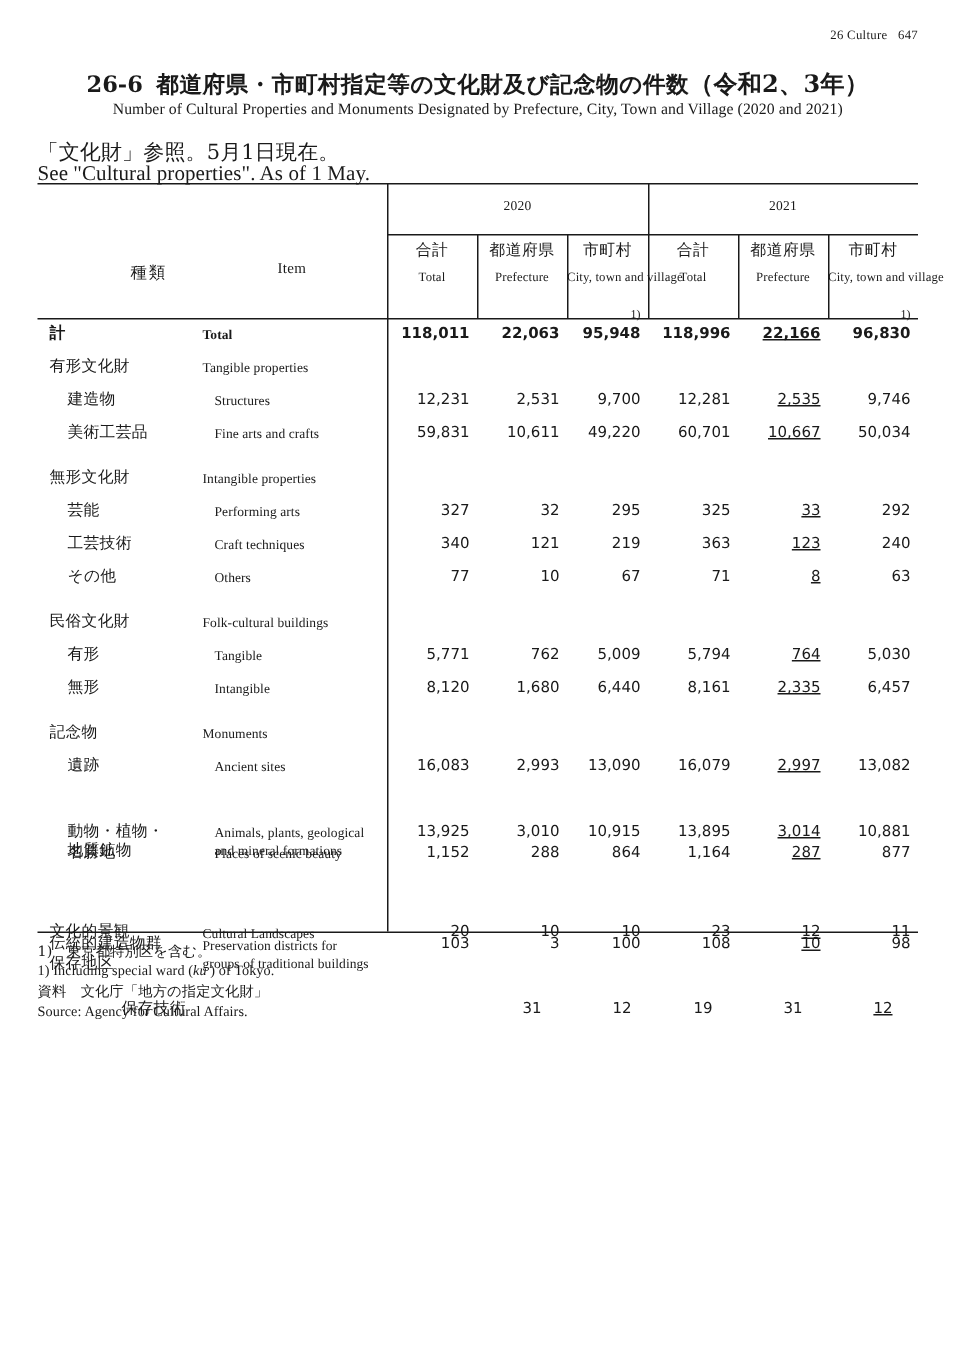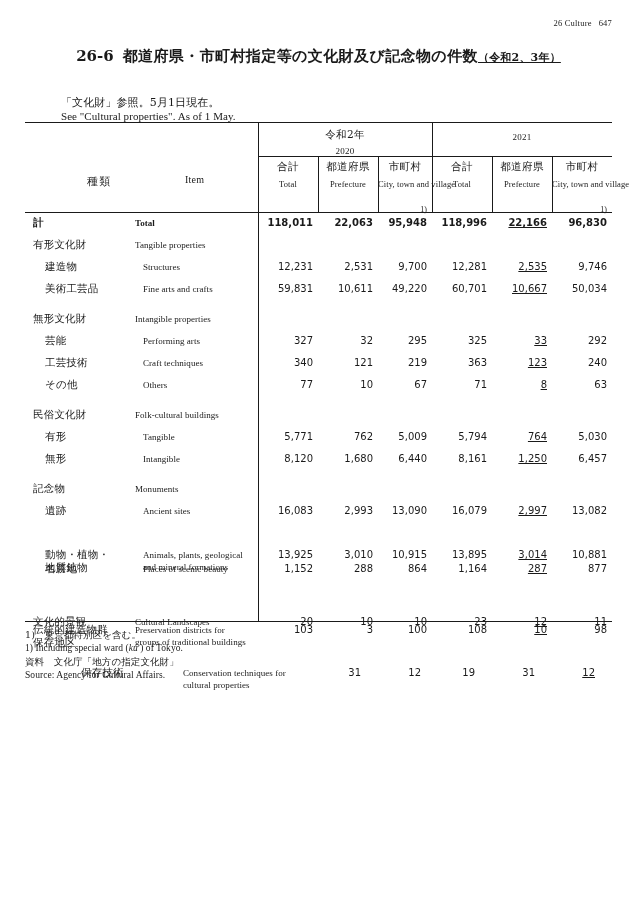--- a/index.html
+++ b/index.html
@@ -49,43 +49,41 @@
     font-weight: bold;
     letter-spacing: 0px;
   }
   .title-ja .t-gap { display: inline-block; width: 9px; }
   .title-ja .t-main {
     font-size: 15px;
     font-weight: bold;
     letter-spacing: 0.4px;
   }
   .title-ja .t-paren {
-    font-size: 11px;
+    font-size: 16px;
     font-weight: bold;
     letter-spacing: 0.2px;
-    text-decoration: underline;
   }
   .title-en {
     position: absolute;
     left: 0; right: 0;
     top: 68px;
     text-align: center;
     white-space: nowrap;
     font-size: 10.5px;
     letter-spacing: 0.05px;
   }
 
   
   .headnote {
     position: absolute;
     left: 25px;
     top: 96px;
-    font-size: 11px;
+    font-size: 14px;
     line-height: 13.5px;
-    margin-left: 36px;
   }
   .headnote .hn-ja {
     font-family: "DejaVu Serif", "Liberation Serif", serif;
     letter-spacing: 0.1px;
   }
   .headnote .hn-en { letter-spacing: 0.05px; }
 
   
   .tbl {
     position: absolute;
@@ -268,20 +266,21 @@
 
 <div class="page">
 
   <div class="runhead">
     <span>26 Culture</span><span class="rh-sep"></span><span>647</span>
   </div>
 
   <div class="title-ja">
     <span class="t-num">26-6</span><span class="t-gap"></span><span class="t-main">都道府県・市町村指定等の文化財及び記念物の件数</span><span class="t-paren">（令和2、3年）</span>
   </div>
+  <div class="title-en">Number of Cultural Properties and Monuments Designated by Prefecture, City, Town and Village (2020 and 2021)</div>
 
   <div class="headnote">
     <div class="hn-ja">「文化財」参照。5月1日現在。</div>
     <div class="hn-en">See "Cultural properties". As of 1 May.</div>
   </div>
 
   <div class="tbl">
 
     <div class="rule rule-top"></div>
     <div class="rule-hdr1-left"></div>
@@ -292,21 +291,20 @@
     <div class="vline v-year"></div>
     <div class="vline v-h v-h2"></div>
     <div class="vline v-h v-h3"></div>
     <div class="vline v-h v-h5"></div>
     <div class="vline v-h v-h6"></div>
 
     <div class="hd-type">種類</div>
     <div class="hd-item">Item</div>
 
     <div class="yr yr-2020">
-      <span class="yr-ja">令和2年</span>
       <span class="yr-en">2020</span>
     </div>
     <div class="yr yr-2021">
       <span class="yr-en">2021</span>
     </div>
 
     <div class="colhd c1">
       <span class="ch-ja">合計</span>
       <span class="ch-en">Total</span>
     </div>
@@ -436,21 +434,21 @@
           <div class="num n5">764</div>
           <div class="num n6">5,030</div>
         </div>
         <div class="row lvl1" style="top: 236px;">
           <div class="lbl-ja">無形</div>
           <div class="lbl-en">Intangible</div>
           <div class="num n1">8,120</div>
           <div class="num n2">1,680</div>
           <div class="num n3">6,440</div>
           <div class="num n4">8,161</div>
-          <div class="num n5">1,250</div>
+          <div class="num n5">2,335</div>
           <div class="num n6">6,457</div>
         </div>
         <div class="row lvl0" style="top: 266px;">
           <div class="lbl-ja">記念物</div>
           <div class="lbl-en">Monuments</div>
           <div class="num n1"></div>
           <div class="num n2"></div>
           <div class="num n3"></div>
           <div class="num n4"></div>
           <div class="num n5"></div>
@@ -505,22 +503,20 @@
 groups of traditional buildings</div>
           <div class="num n1">103</div>
           <div class="num n2">3</div>
           <div class="num n3">100</div>
           <div class="num n4">108</div>
           <div class="num n5">10</div>
           <div class="num n6">98</div>
         </div>
         <div class="row lvl0" style="top: 450px; margin-left: 48px;">
           <div class="lbl-ja">保存技術</div>
-          <div class="lbl-en">Conservation techniques for
-cultural properties</div>
           <div class="num n1">31</div>
           <div class="num n2">12</div>
           <div class="num n3">19</div>
           <div class="num n4">31</div>
           <div class="num n5">12</div>
           <div class="num n6">19</div>
         </div>
       </div>
   </div>
 

